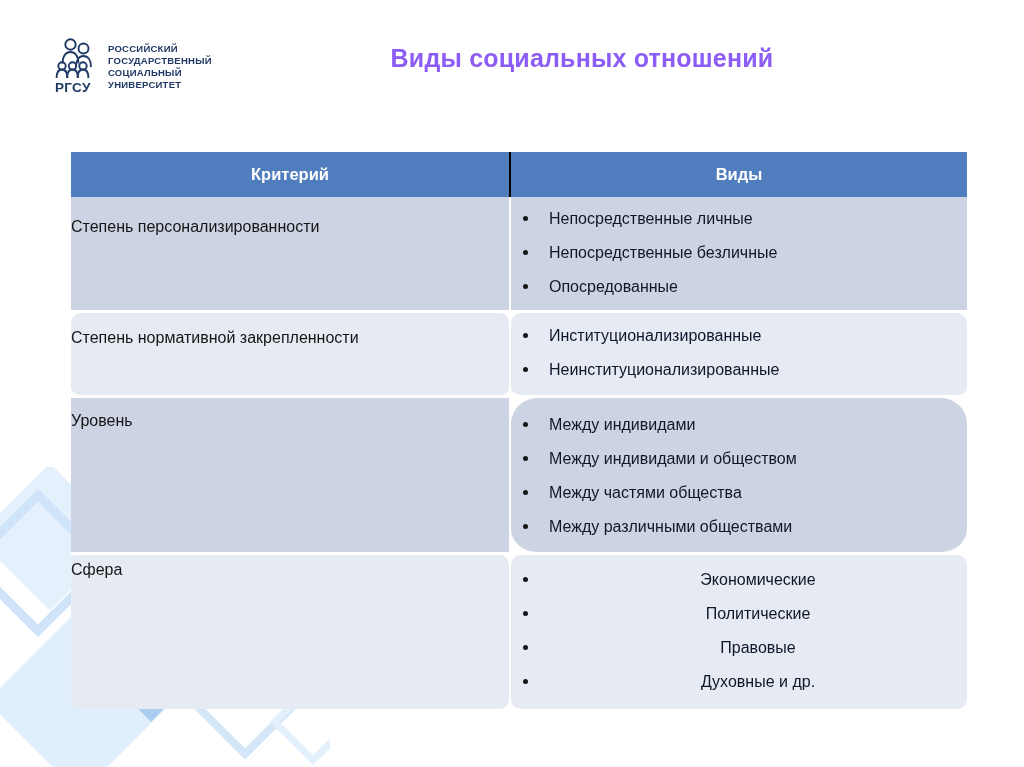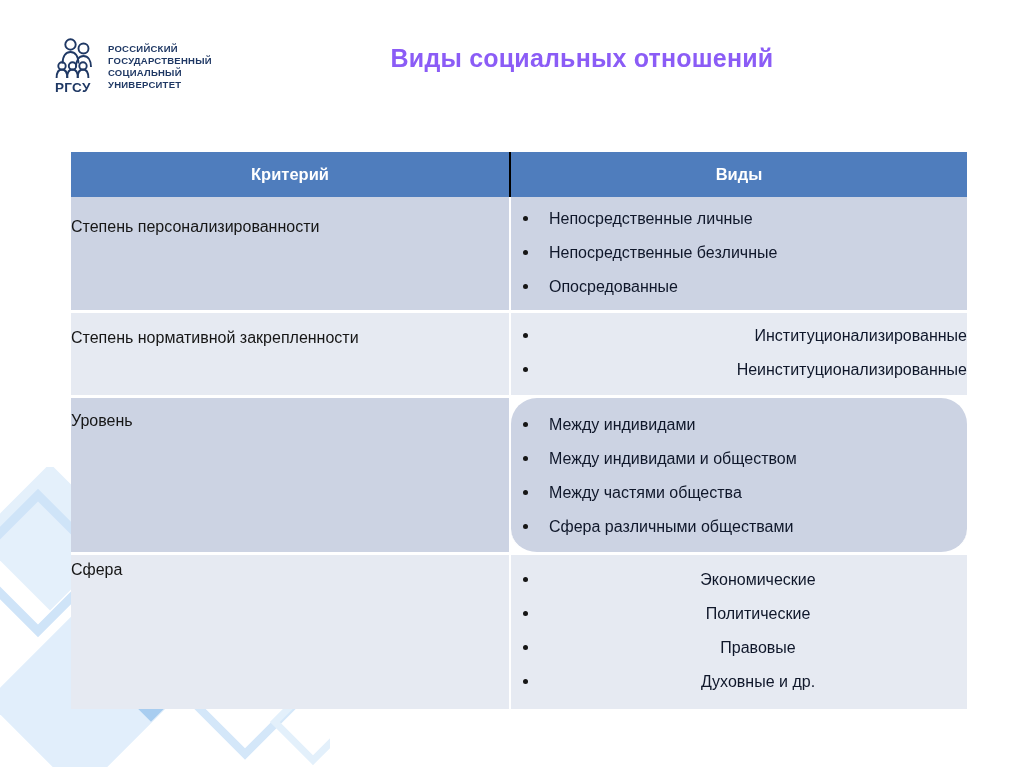--- a/index.html
+++ b/index.html
@@ -110,21 +110,21 @@
   .sheet tbody td {
     vertical-align: top;
     border-right: 2px solid #ffffff;
     border-bottom: 3px solid #ffffff;
     padding: 0;
   }
   .sheet tbody td:last-child { border-right: none; }
   .sheet tbody tr:last-child td { border-bottom: none; }
 
   .row-dark td { background: #ccd3e3; }
-  .row-light td { background: #e6eaf2; }
+  .row-light td { background: #e6eaf2; border-radius: 10px; }
 
   .criterion-cell {
     font-size: 16px;
     color: #161616;
     padding: 14px 10px 14px 14px;
     line-height: 22px;
   }
 
   .types-cell { padding: 12px 10px 12px 38px; }
 
@@ -150,21 +150,21 @@
     top: 8px;
     width: 5px;
     height: 5px;
     border-radius: 50%;
     background: #161616;
   }
 
   
   .r1 .types-cell { padding-top: 11px; padding-bottom: 12px; }
   .r1 .criterion-cell { padding-top: 19px; }
-  .r2 .types-cell { padding-top: 12px; padding-bottom: 14px; text-align: right; }
+  .r2 .types-cell { padding-top: 12px; padding-bottom: 14px; }
   .r2 .criterion-cell { padding-top: 14px; }
   .r3 .types-cell { padding-top: 16px; padding-bottom: 14px; border-radius: 26px; }
   .r3 .criterion-cell { padding-top: 12px; }
   .r4 .types-cell { padding-top: 14px; padding-bottom: 16px; text-align: center; }
   .r4 .criterion-cell { padding-top: 4px; }
 </style>
 </head>
 <body>
 
 <div class="decor-layer">
@@ -254,21 +254,21 @@
         </td>
       </tr>
 
       <tr class="row-dark r3">
         <td class="criterion-cell">Уровень</td>
         <td class="types-cell">
           <ul class="bullets">
             <li>Между индивидами</li>
             <li>Между индивидами и обществом</li>
             <li>Между частями общества</li>
-            <li>Сфера различными обществами</li>
+            <li>Между различными обществами</li>
           </ul>
         </td>
       </tr>
 
       <tr class="row-light r4">
         <td class="criterion-cell">Сфера</td>
         <td class="types-cell">
           <ul class="bullets">
             <li>Экономические</li>
             <li>Политические</li>

